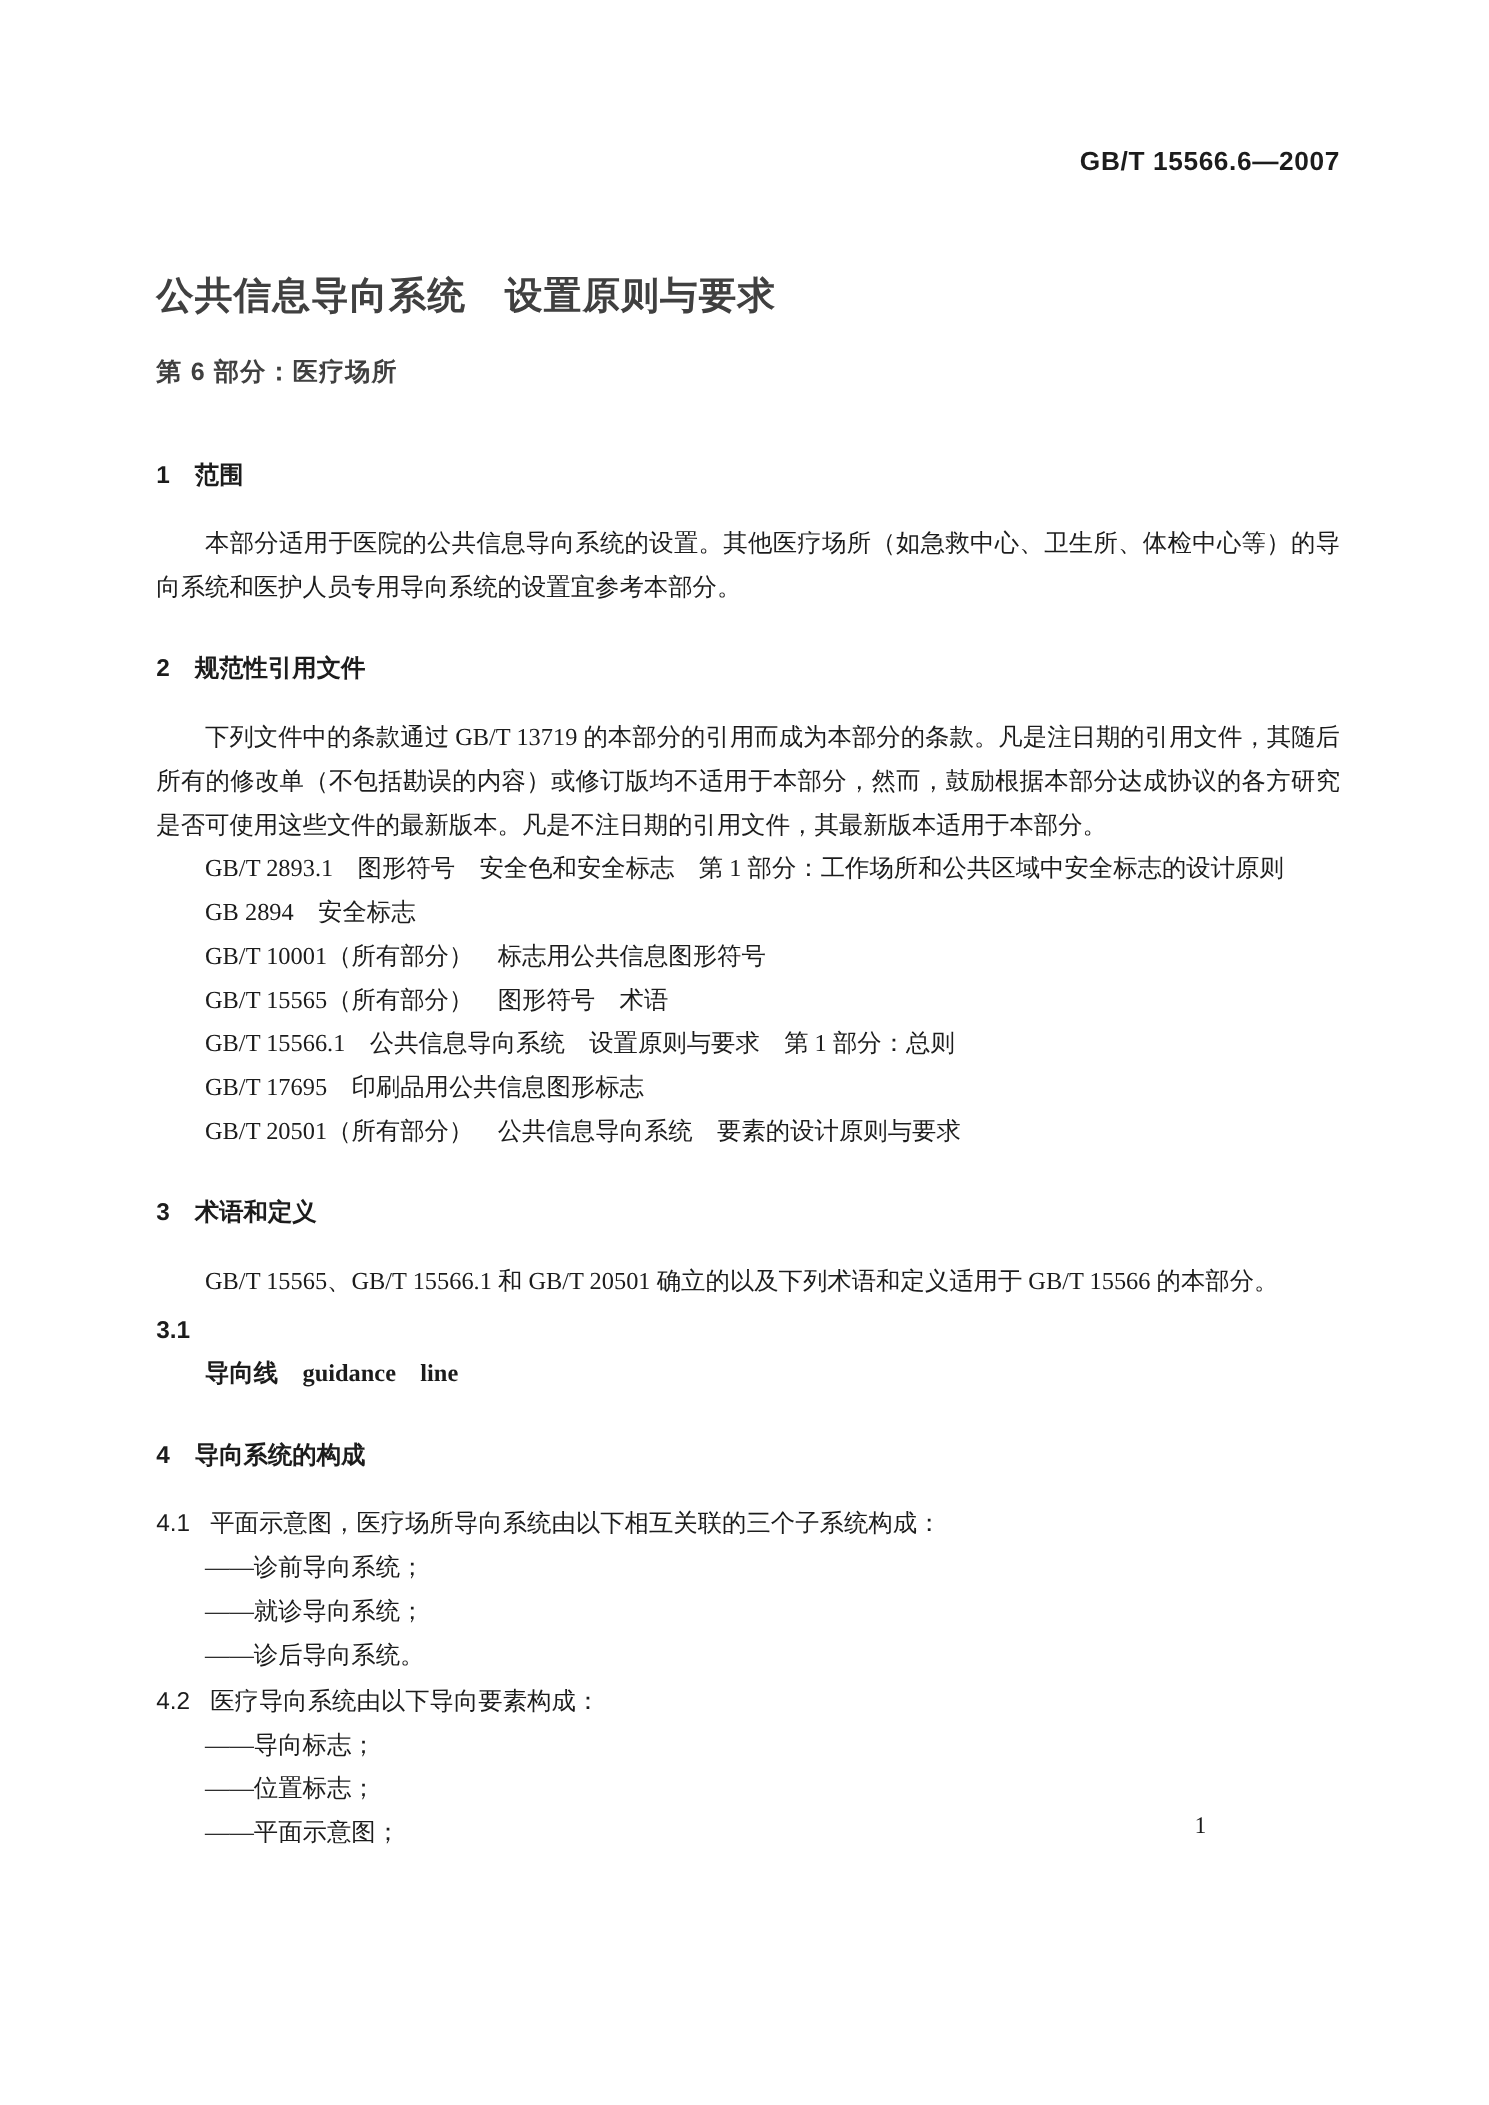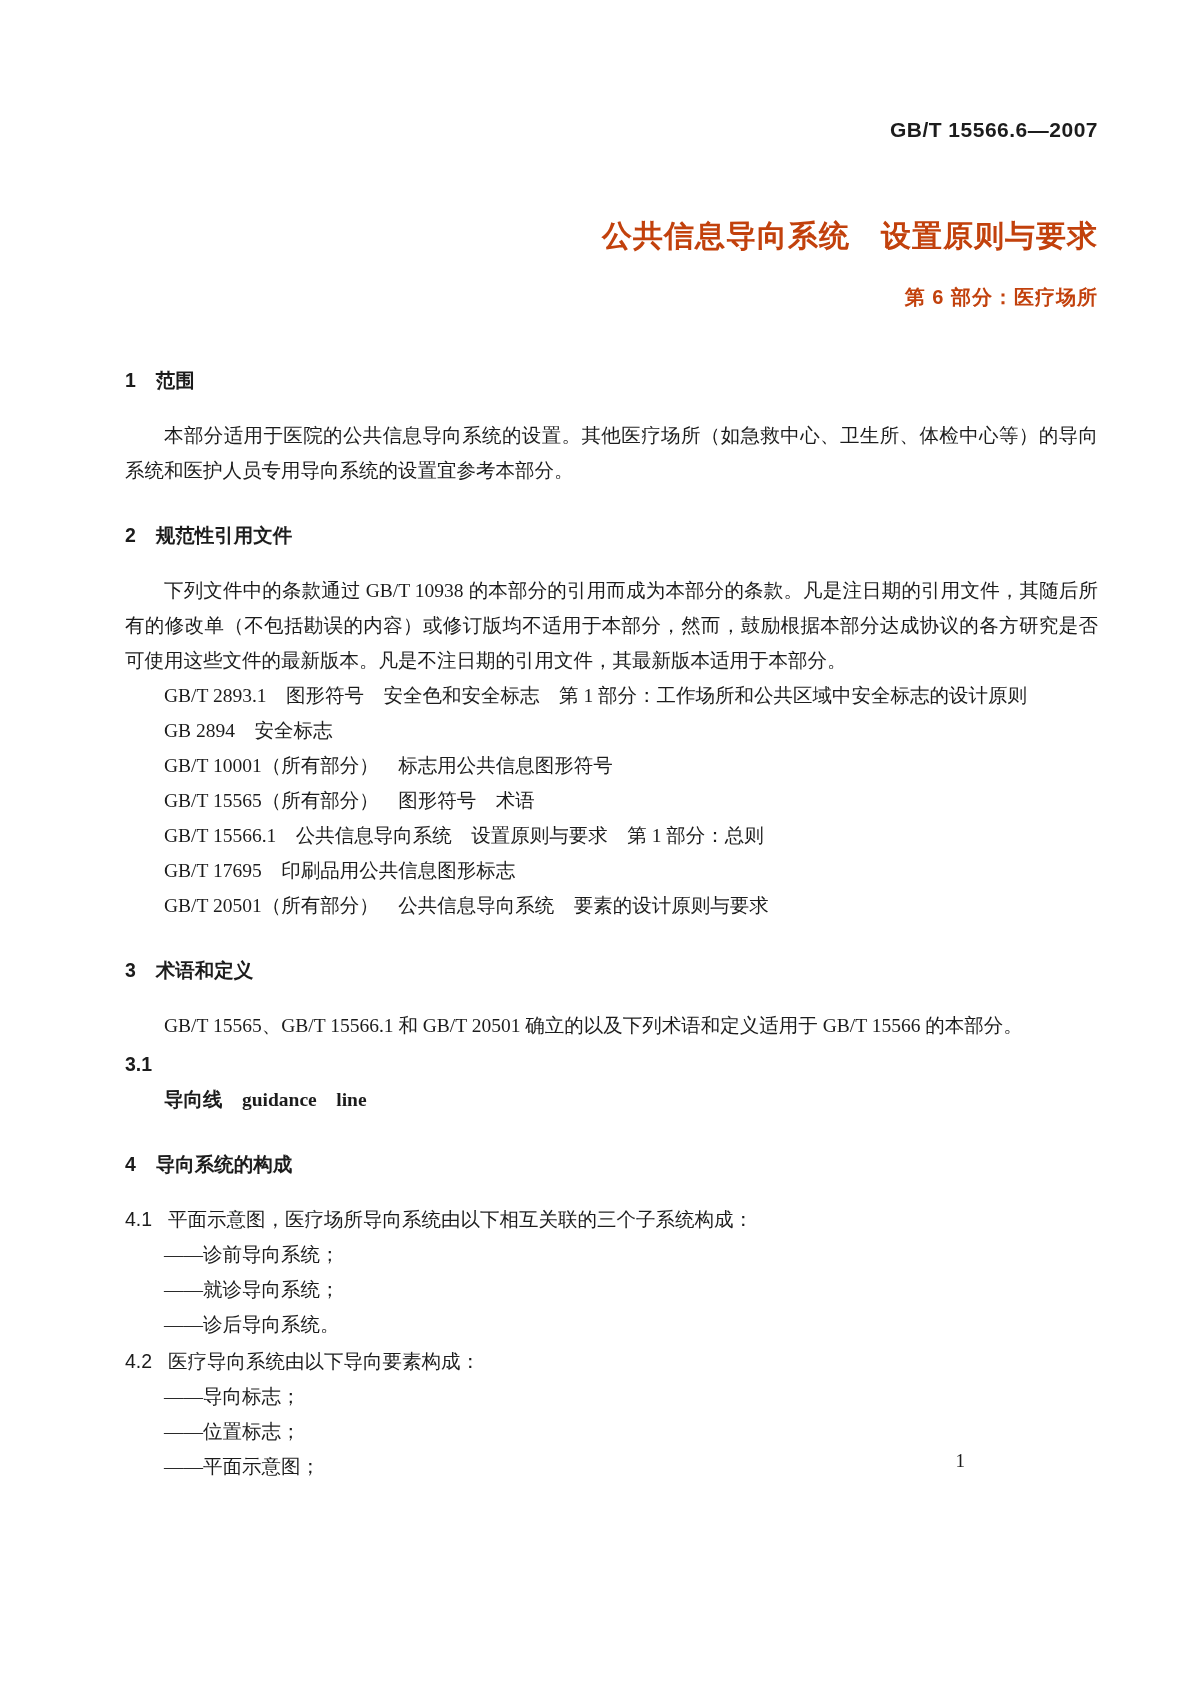--- a/index.html
+++ b/index.html
@@ -6,36 +6,36 @@
   body{
     width:1191px;height:1684px;
     background:#ffffff;color:#1c1c1c;
     font-family:"Liberation Serif","DejaVu Serif",serif;
     -webkit-font-smoothing:antialiased;
   }
   .page{
     position:relative;
     width:1191px;height:1684px;
     box-sizing:border-box;
-    padding:118px 93px 0 125px;
+    padding:118px 119px 0 125px;
     overflow:hidden;
   }
   .standard-code{
     text-align:right;
     font-family:"Liberation Sans","DejaVu Sans",sans-serif;
     font-weight:700;
     font-size:21px;
     letter-spacing:0.5px;
   }
   .doc-title{
     margin-top:74px;
-    text-align:right;
+    text-align:left;
     font-family:"Liberation Sans","DejaVu Sans",sans-serif;
     font-weight:700;
-    color:#c2410c;
+    color:#404040;
   }
   .doc-title .l1{font-size:30px;letter-spacing:1px;}
   .doc-title .l2{font-size:20px;margin-top:27px;letter-spacing:1px;}
   .doc-body{
     margin-top:52px;
     font-size:19.5px;
     line-height:35px;
     text-align:justify;
   }
   .blk{margin:0;}
@@ -83,21 +83,21 @@
 
   <div class="doc-title">
     <div class="l1">公共信息导向系统　设置原则与要求</div>
     <div class="l2">第 6 部分：医疗场所</div>
   </div>
 
   <div class="doc-body">
       <div class="blk heading"><span class="num">1</span><span>范围</span></div>
       <div class="blk para">本部分适用于医院的公共信息导向系统的设置。其他医疗场所（如急救中心、卫生所、体检中心等）的导向系统和医护人员专用导向系统的设置宜参考本部分。</div>
       <div class="blk heading"><span class="num">2</span><span>规范性引用文件</span></div>
-      <div class="blk para">下列文件中的条款通过 GB/T 10938 的本部分的引用而成为本部分的条款。凡是注日期的引用文件，其随后所有的修改单（不包括勘误的内容）或修订版均不适用于本部分，然而，鼓励根据本部分达成协议的各方研究是否可使用这些文件的最新版本。凡是不注日期的引用文件，其最新版本适用于本部分。</div>
+      <div class="blk para">下列文件中的条款通过 GB/T 13719 的本部分的引用而成为本部分的条款。凡是注日期的引用文件，其随后所有的修改单（不包括勘误的内容）或修订版均不适用于本部分，然而，鼓励根据本部分达成协议的各方研究是否可使用这些文件的最新版本。凡是不注日期的引用文件，其最新版本适用于本部分。</div>
       <div class="blk ref">GB/T 2893.1　图形符号　安全色和安全标志　第 1 部分：工作场所和公共区域中安全标志的设计原则</div>
       <div class="blk ref">GB 2894　安全标志</div>
       <div class="blk ref">GB/T 10001（所有部分）　标志用公共信息图形符号</div>
       <div class="blk ref">GB/T 15565（所有部分）　图形符号　术语</div>
       <div class="blk ref">GB/T 15566.1　公共信息导向系统　设置原则与要求　第 1 部分：总则</div>
       <div class="blk ref">GB/T 17695　印刷品用公共信息图形标志</div>
       <div class="blk ref">GB/T 20501（所有部分）　公共信息导向系统　要素的设计原则与要求</div>
       <div class="blk heading"><span class="num">3</span><span>术语和定义</span></div>
       <div class="blk para">GB/T 15565、GB/T 15566.1 和 GB/T 20501 确立的以及下列术语和定义适用于 GB/T 15566 的本部分。</div>
       <div class="blk clause-num">3.1</div>

